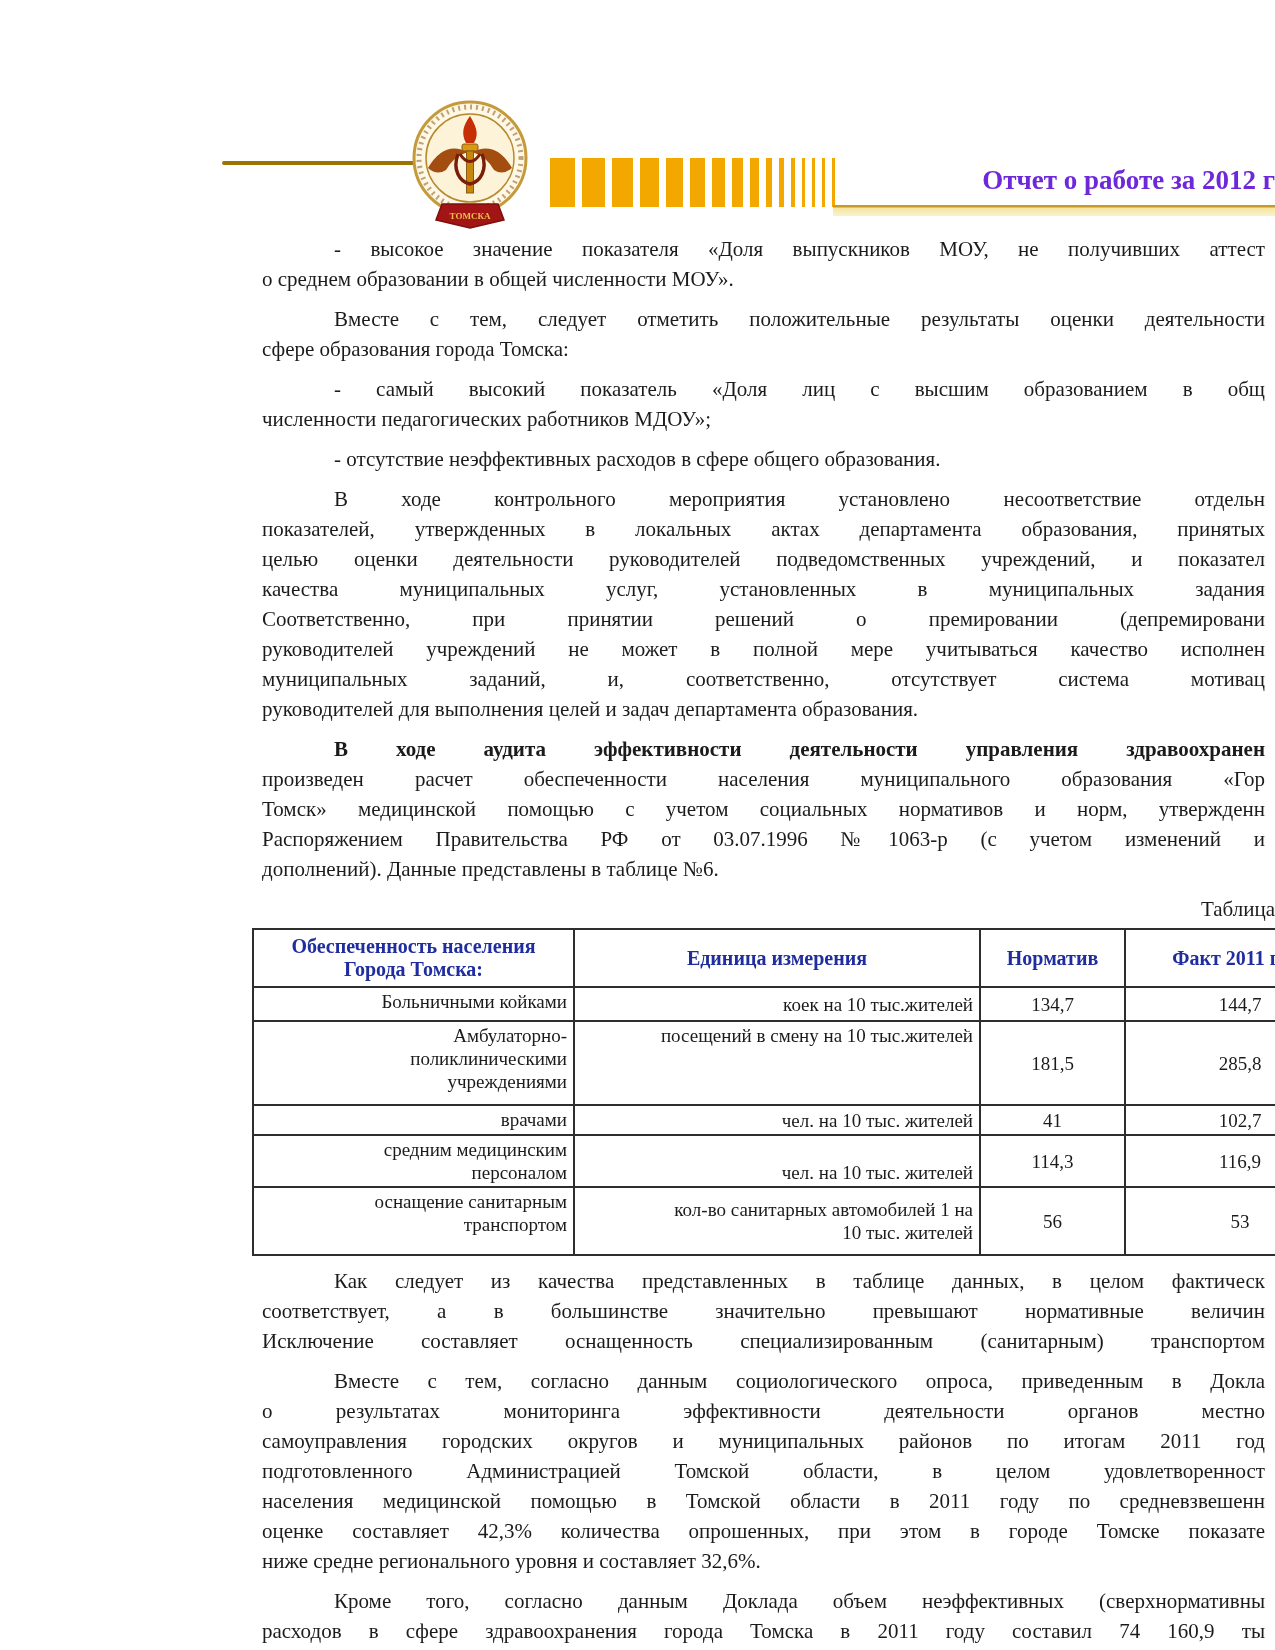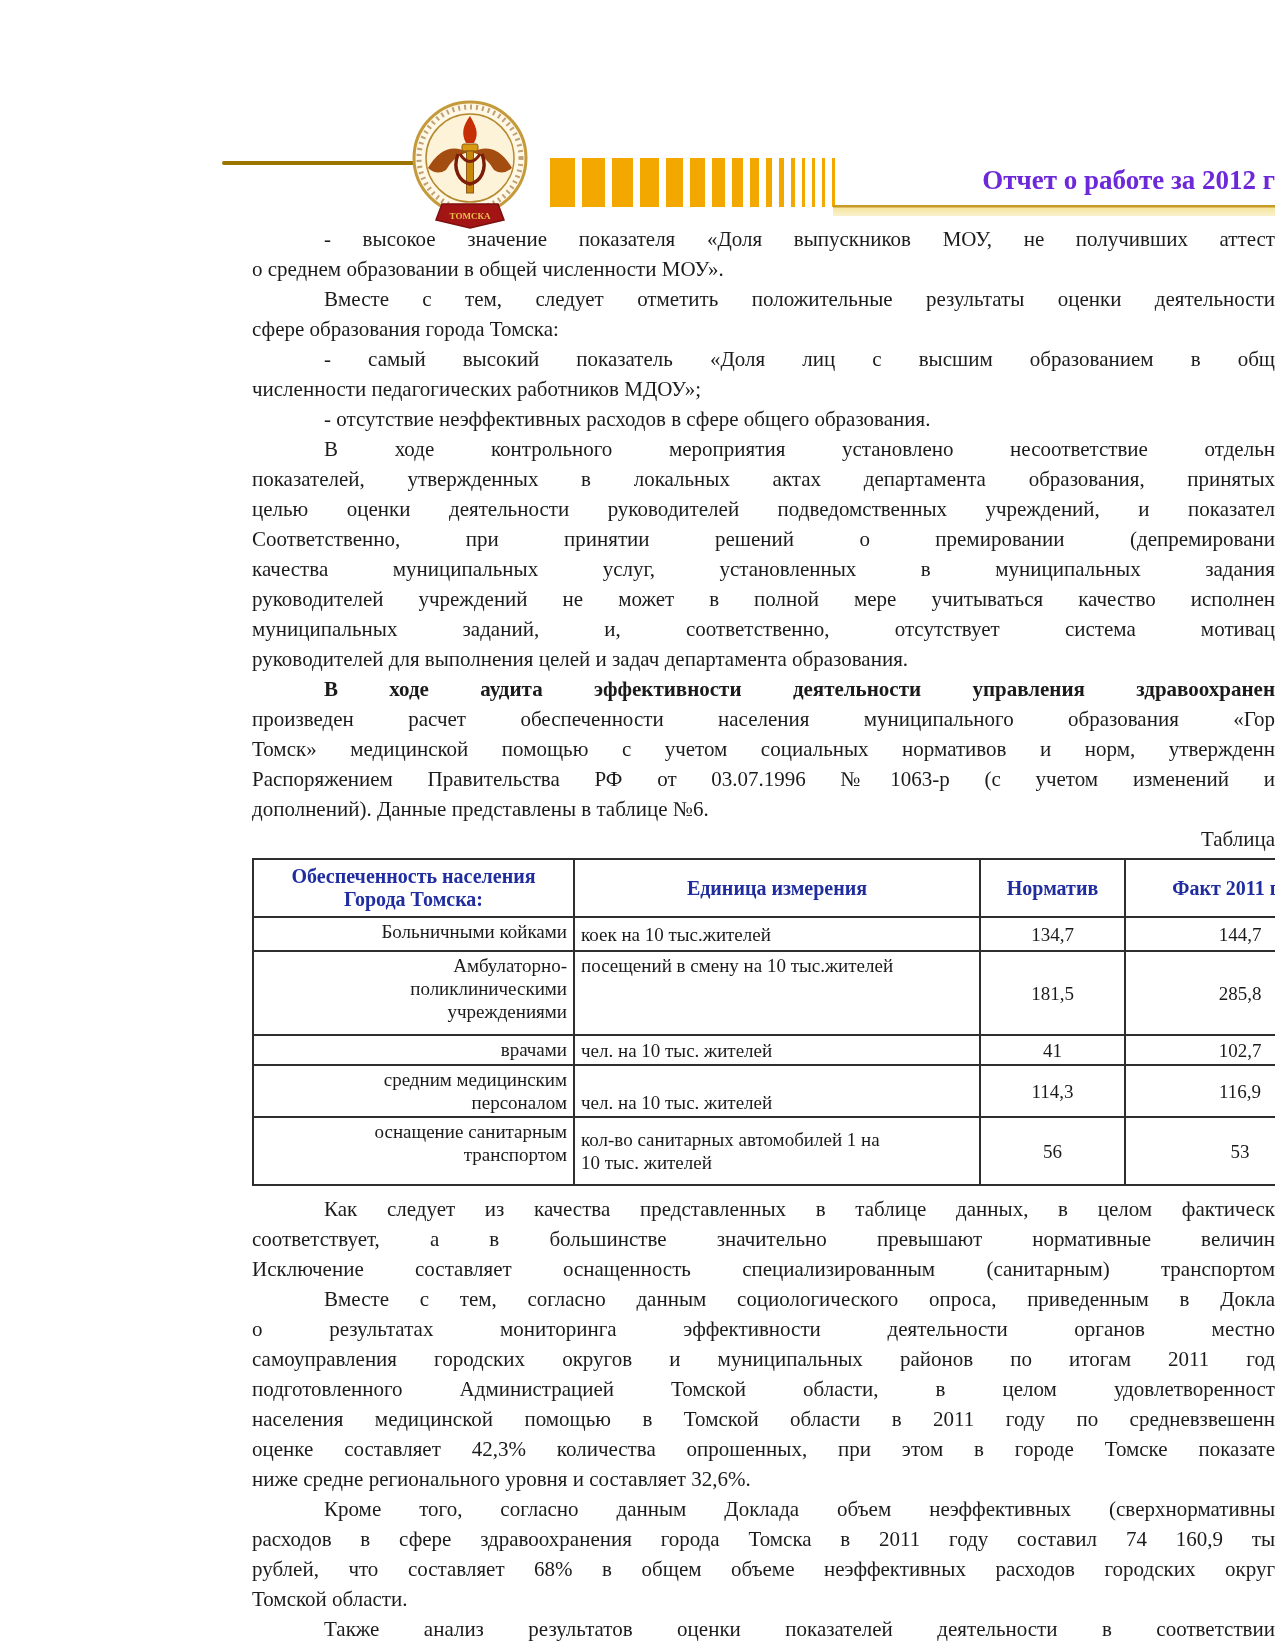--- a/index.html
+++ b/index.html
@@ -24,21 +24,21 @@
     background:linear-gradient(#c89a28 0,#c89a28 2px,#f5e6a0 3px,#faf2cd 100%);
   }
   .hdr-title{
     position:absolute;right:0;top:160px;width:420px;
     text-align:right;
     font-size:27px;font-weight:bold;color:#6d28d9;
     line-height:40px;white-space:nowrap;
   }
   
   .content{position:absolute;left:252px;top:224px;width:1023px;}
-  .para{margin:0;font-family:Liberation Serif, serif;}
+  .para{margin:10px;font-family:Liberation Serif, serif;}
   .line{
     height:30px;line-height:30px;overflow:hidden;
     font-size:21px;
     text-align:justify;text-align-last:justify;
     white-space:normal;
   }
   .line.first{text-indent:72px;}
   .line.final{text-align:left;text-align-last:left;}
   .line.bold{font-weight:bold;}
   .caption{
@@ -53,21 +53,21 @@
   table.t6 td,table.t6 th{
     border:2px solid #2e2e2e;
     padding:2px 6px;
     overflow:hidden;
   }
   table.t6 th{
     color:#1f2d9e;font-weight:bold;text-align:center;vertical-align:middle;
     font-size:20px;white-space:pre-line;
   }
   td.c-ind{ text-align:right;vertical-align:top;white-space:pre-line;padding-left:8px;}
-  td.c-unit{text-align:left;white-space:pre-line;}
+  td.c-unit{text-align:right;white-space:pre-line;}
   td.c-num{ text-align:center;vertical-align:middle;margin-top:37px;}
   .va-top{vertical-align:top;border-radius:30px;}
   .va-mid{vertical-align:middle;}
   .va-bot{vertical-align:bottom;}
   .after-table{margin-top:8px;}
 </style>
 </head>
 <body>
 
 <div class="page">
@@ -109,22 +109,22 @@
           <div class="line first">- самый высокий показатель «Доля лиц с высшим образованием в общ</div>
           <div class="line final">численности педагогических работников МДОУ»;</div>
         </div>
         <div class="para">
           <div class="line first final">- отсутствие неэффективных расходов в сфере общего образования.</div>
         </div>
         <div class="para">
           <div class="line first">В ходе контрольного мероприятия установлено несоответствие отдельн</div>
           <div class="line">показателей, утвержденных в локальных актах департамента образования, принятых</div>
           <div class="line">целью оценки деятельности руководителей подведомственных учреждений, и показател</div>
+          <div class="line">качества муниципальных услуг, установленных в муниципальных задания</div>
           <div class="line">Соответственно, при принятии решений о премировании (депремировани</div>
-          <div class="line">качества муниципальных услуг, установленных в муниципальных задания</div>
           <div class="line">руководителей учреждений не может в полной мере учитываться качество исполнен</div>
           <div class="line">муниципальных заданий, и, соответственно, отсутствует система мотивац</div>
           <div class="line final">руководителей для выполнения целей и задач департамента образования.</div>
         </div>
         <div class="para">
           <div class="line first bold">В ходе аудита эффективности деятельности управления здравоохранен</div>
           <div class="line">произведен расчет обеспеченности населения муниципального образования «Гор</div>
           <div class="line">Томск» медицинской помощью с учетом социальных нормативов и норм, утвержденн</div>
           <div class="line">Распоряжением Правительства РФ от 03.07.1996 №1063-р (с учетом изменений и</div>
           <div class="line final">дополнений). Данные представлены в таблице №6.</div>

